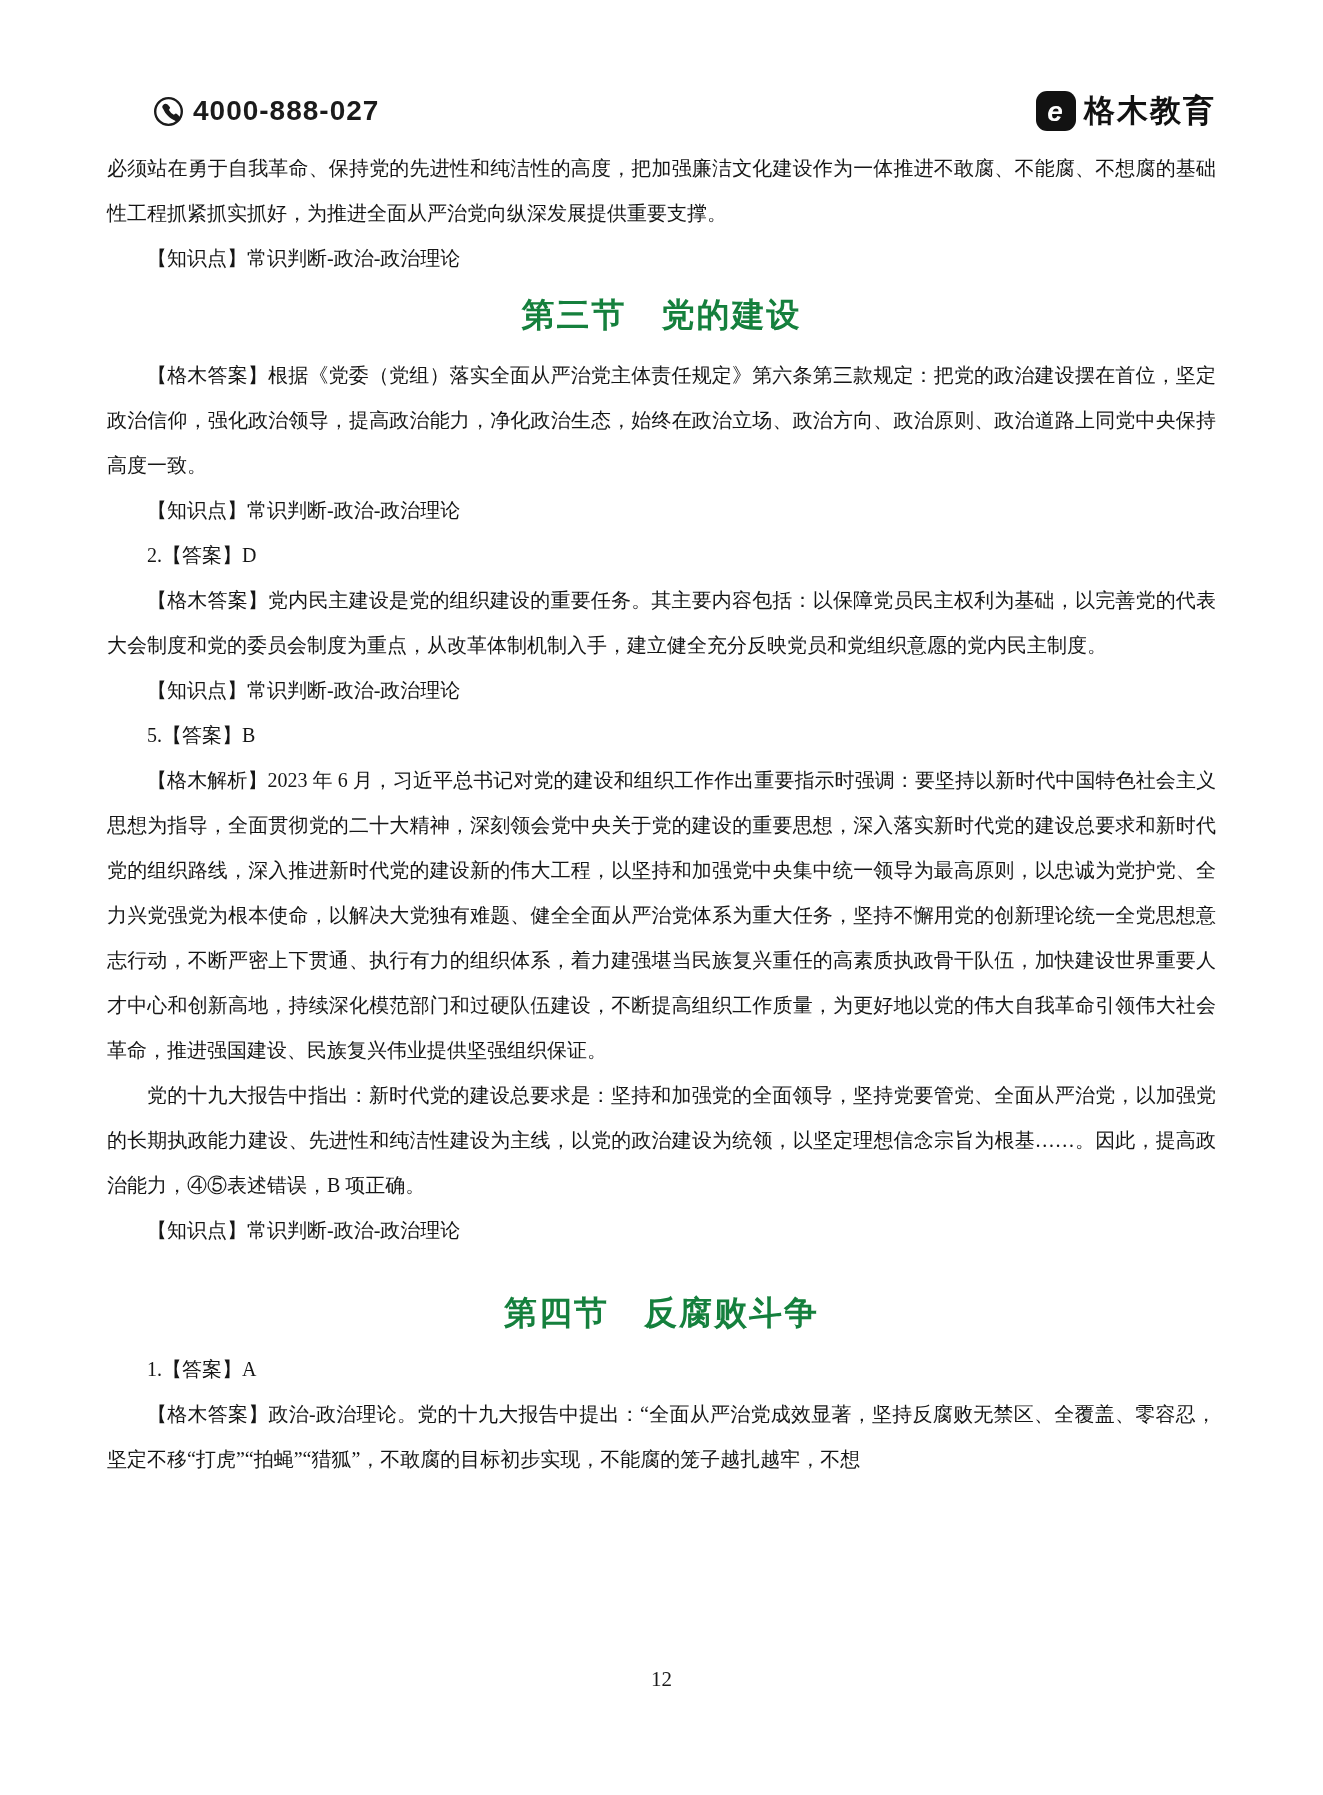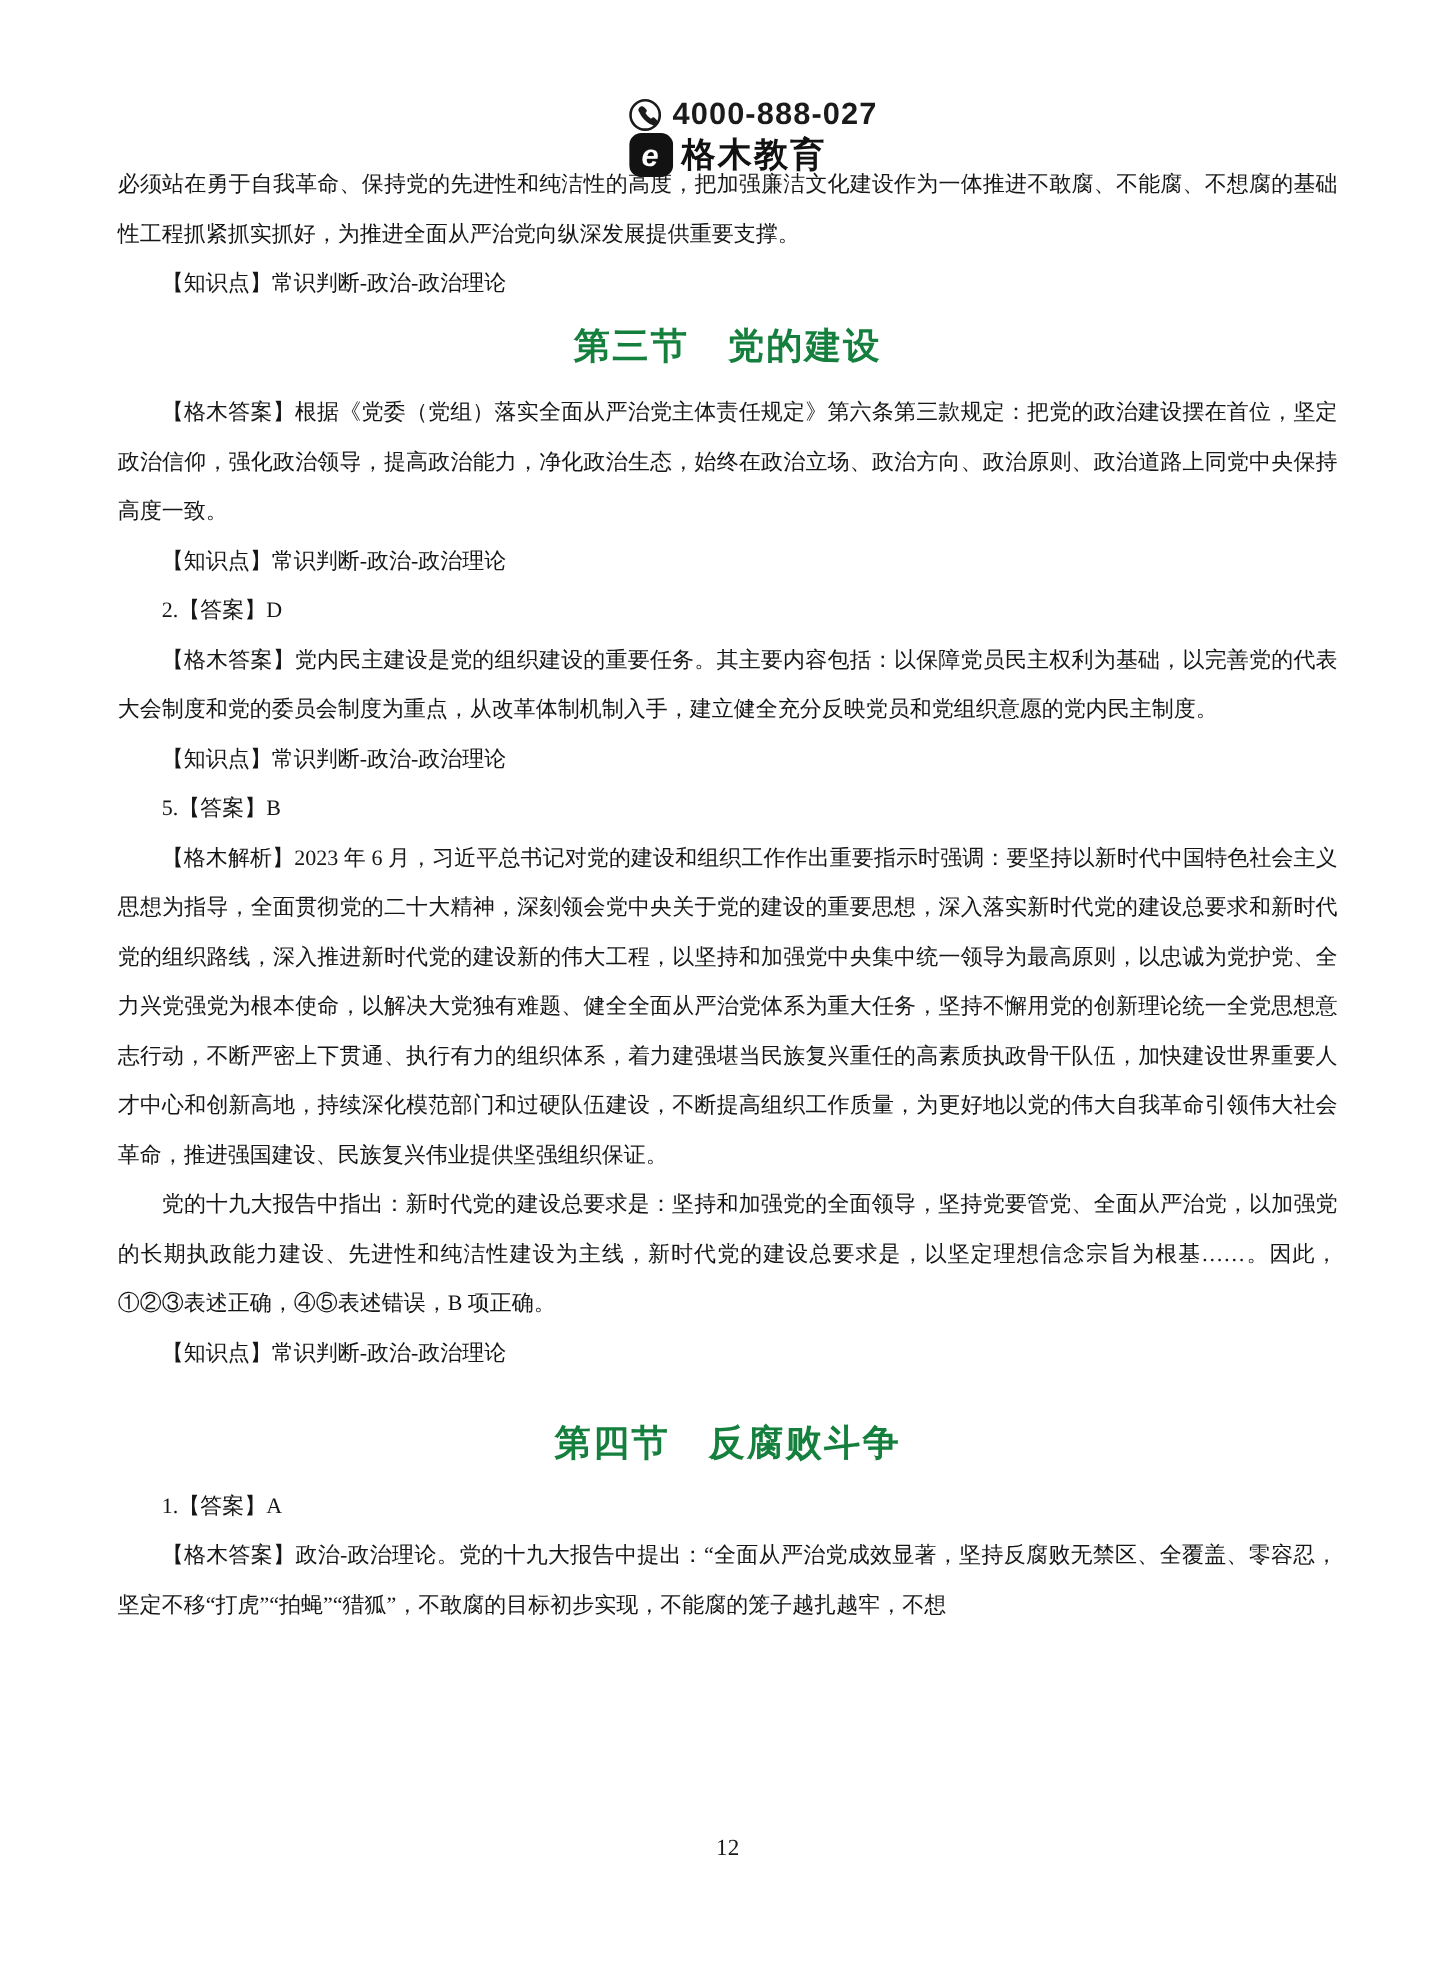--- a/index.html
+++ b/index.html
@@ -16,21 +16,20 @@
     color: #141414;
     overflow: hidden;
   }
   
   .hdr {
     display: flex;
     justify-content: space-between;
     align-items: center;
     height: 46px;
     margin-bottom: 12px;
-    flex-direction: column;
   }
   .hdr-phone {
     display: flex;
     align-items: center;
     gap: 9px;
     margin-left: 46px;
     font-family: "Liberation Sans", "DejaVu Sans", sans-serif;
     font-weight: 700;
     font-size: 28px;
     letter-spacing: 1px;
@@ -112,21 +111,21 @@
 
     <p>【格木答案】根据《党委（党组）落实全面从严治党主体责任规定》第六条第三款规定：把党的政治建设摆在首位，坚定政治信仰，强化政治领导，提高政治能力，净化政治生态，始终在政治立场、政治方向、政治原则、政治道路上同党中央保持高度一致。</p>
     <p>【知识点】常识判断-政治-政治理论</p>
 
     <p>2.【答案】D</p>
     <p>【格木答案】党内民主建设是党的组织建设的重要任务。其主要内容包括：以保障党员民主权利为基础，以完善党的代表大会制度和党的委员会制度为重点，从改革体制机制入手，建立健全充分反映党员和党组织意愿的党内民主制度。</p>
     <p>【知识点】常识判断-政治-政治理论</p>
 
     <p>5.【答案】B</p>
     <p>【格木解析】2023 年 6 月，习近平总书记对党的建设和组织工作作出重要指示时强调：要坚持以新时代中国特色社会主义思想为指导，全面贯彻党的二十大精神，深刻领会党中央关于党的建设的重要思想，深入落实新时代党的建设总要求和新时代党的组织路线，深入推进新时代党的建设新的伟大工程，以坚持和加强党中央集中统一领导为最高原则，以忠诚为党护党、全力兴党强党为根本使命，以解决大党独有难题、健全全面从严治党体系为重大任务，坚持不懈用党的创新理论统一全党思想意志行动，不断严密上下贯通、执行有力的组织体系，着力建强堪当民族复兴重任的高素质执政骨干队伍，加快建设世界重要人才中心和创新高地，持续深化模范部门和过硬队伍建设，不断提高组织工作质量，为更好地以党的伟大自我革命引领伟大社会革命，推进强国建设、民族复兴伟业提供坚强组织保证。</p>
-    <p>党的十九大报告中指出：新时代党的建设总要求是：坚持和加强党的全面领导，坚持党要管党、全面从严治党，以加强党的长期执政能力建设、先进性和纯洁性建设为主线，新时代党的建设总要求是，以坚定理想信念宗旨为根基……。因此，①②③表述正确，④⑤表述错误，B 项正确。</p>
+    <p>党的十九大报告中指出：新时代党的建设总要求是：坚持和加强党的全面领导，坚持党要管党、全面从严治党，以加强党的长期执政能力建设、先进性和纯洁性建设为主线，以党的政治建设为统领，以坚定理想信念宗旨为根基……。因此，提高政治能力，④⑤表述错误，B 项正确。</p>
     <p>【知识点】常识判断-政治-政治理论</p>
 
     <h2 class="sec sec-gap">第四节　反腐败斗争</h2>
 
     <p>1.【答案】A</p>
     <p>【格木答案】政治-政治理论。党的十九大报告中提出：“全面从严治党成效显著，坚持反腐败无禁区、全覆盖、零容忍，坚定不移“打虎”“拍蝇”“猎狐”，不敢腐的目标初步实现，不能腐的笼子越扎越牢，不想</p>
 
   </main>
 
   <div class="pageno">12</div>

